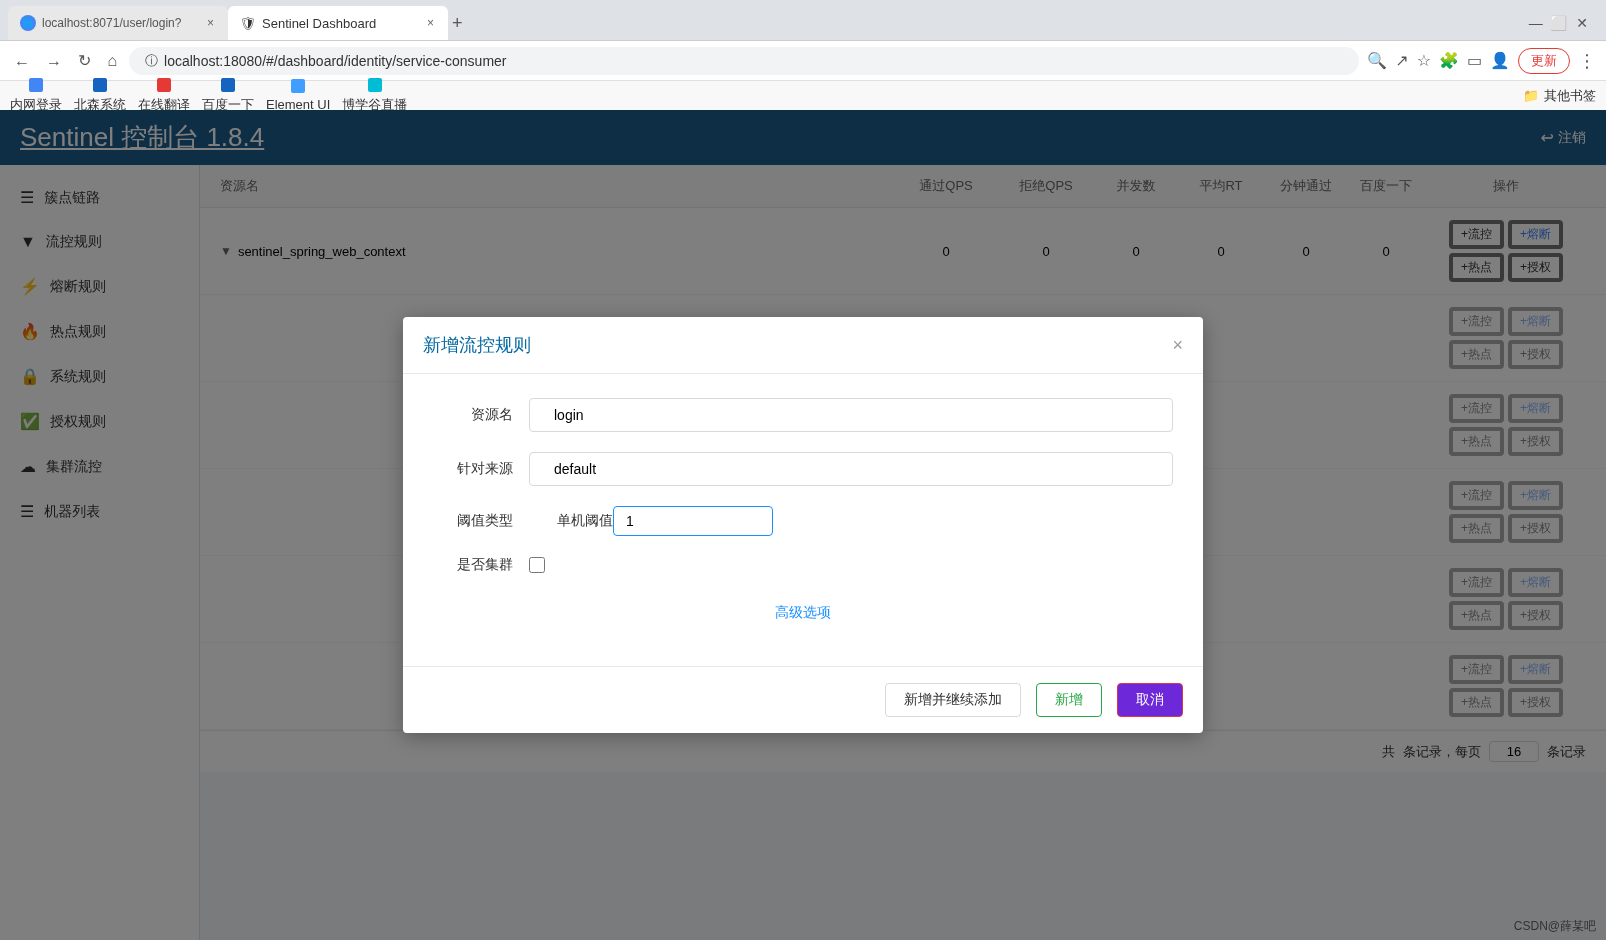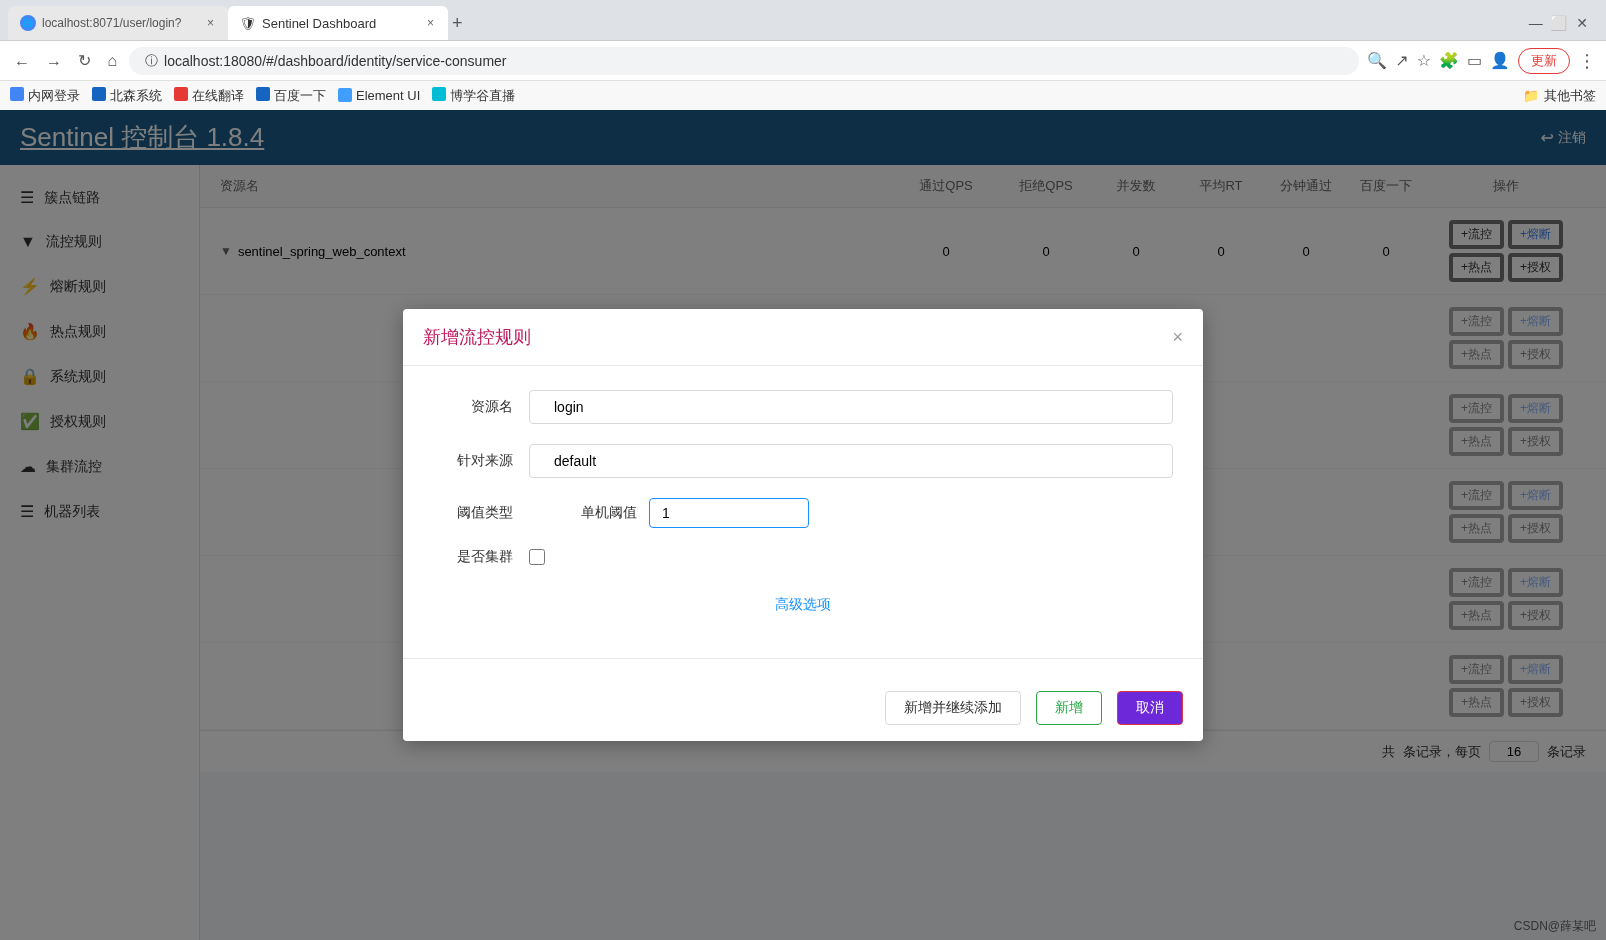--- a/index.html
+++ b/index.html
@@ -13,21 +13,21 @@
     .tab-close { margin-left: auto; color: #666; font-size: 12px; cursor: pointer; padding: 2px; }
     .new-tab-btn { margin-left: 4px; color: #555; font-size: 18px; cursor: pointer; }
 
     .address-bar { display: flex; align-items: center; background: #fff; padding: 4px 10px; gap: 8px; height: 40px; border-top: 1px solid #ccc; }
     .nav-btn { color: #555; font-size: 16px; cursor: pointer; padding: 4px; }
     .url-input { flex: 1; background: #f1f3f4; border: none; border-radius: 20px; padding: 5px 16px; font-size: 14px; color: #333; outline: none; }
     .address-icons { display: flex; gap: 8px; align-items: center; color: #555; }
     .update-btn { background: #fff; border: 1px solid #e53935; color: #e53935; border-radius: 14px; padding: 3px 12px; font-size: 13px; cursor: pointer; }
 
     .bookmarks-bar { display: flex; align-items: center; background: #f8f8f8; padding: 3px 10px; gap: 12px; height: 30px; border-top: 1px solid #e0e0e0; font-size: 13px; color: #333; }
-    .bookmark-item { display: flex; align-items: flex-start; gap: 4px; cursor: pointer; color: #333; }
+    .bookmark-item { display: flex; align-items: center; gap: 4px; cursor: pointer; color: #333; flex-direction: column; }
     .bookmarks-right { margin-left: auto; font-size: 13px; color: #333; }
 
     
     .app-wrapper { width: 1606px; height: 830px; display: flex; flex-direction: column; position: relative; }
     .app-header { background: #1a5c8a; color: white; padding: 0 20px; height: 55px; display: flex; align-items: center; justify-content: space-between; }
     .app-title { font-size: 26px; font-weight: 300; color: white; text-decoration: underline; }
     .logout-btn { color: white; font-size: 14px; cursor: pointer; display: flex; align-items: center; gap: 4px; }
 
     .app-body { display: flex; flex: 1; overflow: hidden; }
 
@@ -54,21 +54,21 @@
     .action-btn.auth { color: #333; }
 
     
     .pagination-area { display: flex; align-items: center; justify-content: flex-end; padding: 10px 20px; gap: 8px; font-size: 13px; color: #333; border-top: 1px solid #e8e8e8; }
     .page-size-select { border: 1px solid #d9d9d9; border-radius: 4px; padding: 2px 6px; font-size: 13px; }
 
     
     .modal-overlay { position: absolute; top: 0; left: 0; right: 0; bottom: 0; background: rgba(0,0,0,0.5); display: flex; align-items: center; justify-content: center; z-index: 100; }
     .modal { background: white; border-radius: 4px; width: 800px; box-shadow: 0 4px 20px rgba(0,0,0,0.3); }
     .modal-header { padding: 16px 20px; border-bottom: 1px solid #e8e8e8; display: flex; justify-content: space-between; align-items: center; }
-    .modal-title { font-size: 18px; color: #be185d; font-weight: 500; }
+    .modal-title { font-size: 18px; color: #0369a1; font-weight: 500; }
     .modal-close { color: #999; font-size: 18px; cursor: pointer; }
     .modal-body { padding: 24px 30px; }
     .modal-footer { padding: 16px 20px; border-top: 1px solid #e8e8e8; display: flex; justify-content: flex-end; gap: 10px; }
 
     .form-row { display: flex; align-items: center; margin-bottom: 20px; }
     .form-label { width: 80px; text-align: right; margin-right: 16px; color: #333; font-size: 14px; flex-shrink: 0; }
     .form-input { flex: 1; border: 1px solid #d9d9d9; border-radius: 4px; padding: 8px 24px; font-size: 14px; outline: none; }
 
     .radio-group { display: flex; align-items: center; gap: 16px; border: 1px solid #d9d9d9; border-radius: 4px; padding: 6px 16px; background: white; }
     .radio-item { display: flex; align-items: center; gap: 6px; cursor: pointer; }
@@ -362,41 +362,41 @@
           <input class="form-input" type="text" value="login" style="">
         </div>
 
         <div class="form-row">
           <label class="form-label">针对来源</label>
           <input class="form-input" type="text" value="default" style="">
         </div>
 
         <div class="form-row">
           <label class="form-label">阈值类型</label>
-          <div style="display:flex;align-items:center;gap:12px;margin-left:52px;">
+          <div style="display:flex;align-items:center;gap:0;margin-left:28px;">
             <label style="font-size:14px;color:#333;white-space:nowrap;">单机阈值</label>
             <div class="threshold-input-wrapper">
               <input type="number" value="1" style="border: 1px solid rgb(24, 144, 255); border-radius: 4px; padding: 6px 12px; font-size: 14px; width: 160px; outline: none;">
             </div>
           </div>
         </div>
 
         <div class="form-row">
           <label class="form-label">是否集群</label>
           <label class="checkbox-item">
             <input type="checkbox" class="checkbox-input" style="">
           </label>
         </div>
 
         <div class="advanced-link">
           <span>高级选项</span>
         </div>
       </div>
 
-      <div class="modal-footer" style="border-top: 1px solid #e8e8e8; padding-top:32px; margin-top:10px;gap:15px;">
+      <div class="modal-footer" style="border-top: 1px solid #e8e8e8; padding-top:16px; margin-top:10px;gap:15px;">
         <button class="btn btn-default">新增并继续添加</button>
         <button class="btn btn-primary-outline">新增</button>
         <button class="btn btn-danger">取消</button>
       </div>
     </div>
   </div>
 
   <div class="watermark">
     <span>CSDN@薛某吧</span>
   </div>

